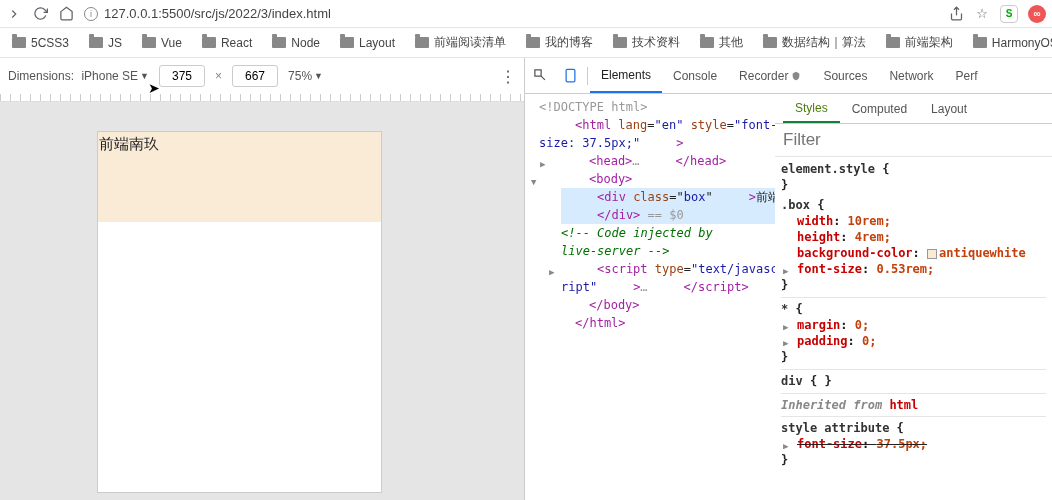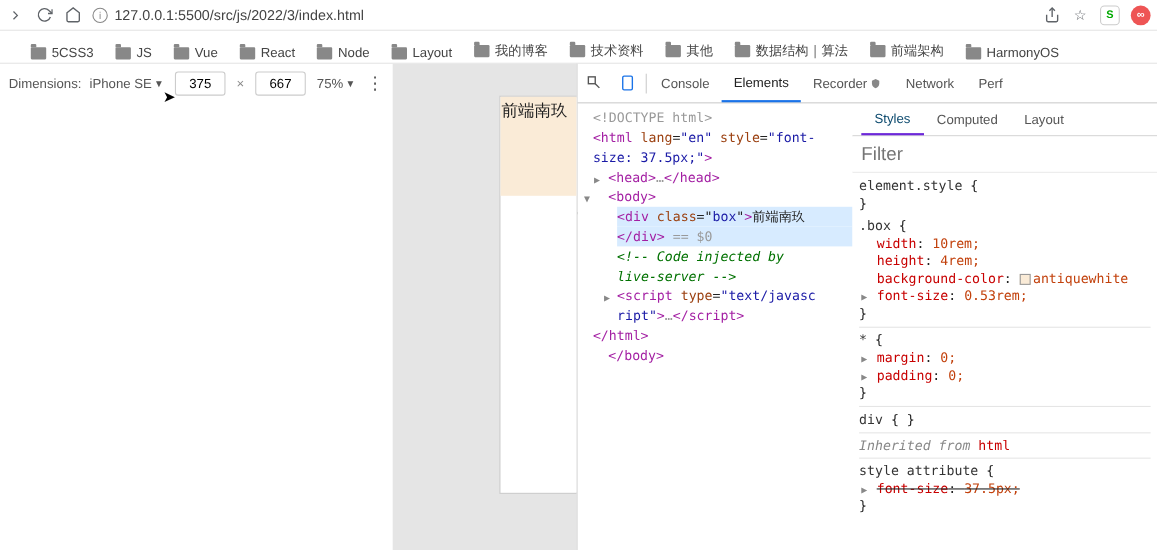--- a/index.html
+++ b/index.html
@@ -9,28 +9,28 @@
 .browser-bar { height: 28px; display: flex; align-items: center; padding: 0 6px; gap: 10px; border-bottom: 1px solid #e5e5e5; }
 .nav-icon { width: 16px; height: 16px; display: flex; align-items: center; justify-content: center; color: #5f6368; cursor: pointer; }
 .url-bar { display: flex; align-items: center; gap: 6px; font-size: 13px; color: #444; }
 .url-bar .info-icon { border: 1px solid #888; border-radius: 50%; width: 14px; height: 14px; font-size: 9px; display: flex; align-items: center; justify-content: center; color: #888; }
 .toolbar-right { margin-left: auto; display: flex; align-items: center; gap: 10px; }
 .ext-icon { width: 18px; height: 18px; border-radius: 4px; display: flex; align-items: center; justify-content: center; font-size: 10px; font-weight: bold; }
 .ext-s { background: #fff; color: #0a0; border: 1px solid #ccc; }
 .ext-o { background: #e55; color: #fff; border-radius: 50%; }
 
 
-.bookmark-row { height: 30px; display: flex; align-items: flex-end; gap: 4px; padding: 0 20px; font-size: 12px; color: #444; border-bottom: 1px solid #e5e5e5; }
+.bookmark-row { height: 30px; display: flex; align-items: center; gap: 4px; padding: 0 4px; font-size: 12px; color: #444; border-bottom: 1px solid #e5e5e5; }
 .bookmark { display: flex; align-items: center; gap: 5px; padding: 2px 8px; cursor: pointer; white-space: nowrap; }
 .folder-icon { width: 14px; height: 11px; background: #888; border-radius: 1px; position: relative; }
 .folder-icon::before { content: ''; position: absolute; top: -3px; left: 0; width: 5px; height: 3px; background: #888; border-radius: 1px 1px 0 0; }
 
 
 .main { display: flex; height: calc(100% - 58px); }
-.left-pane { width: 525px; border-right: 1px solid #ccc; display: flex; flex-direction: row; }
+.left-pane { width: 525px; border-right: 1px solid #ccc; display: flex; flex-direction: column; }
 .right-pane { flex: 1; display: flex; flex-direction: column; }
 
 
 .device-toolbar { height: 36px; display: flex; align-items: center; gap: 10px; padding: 0 8px; font-size: 12px; color: #555; }
 .device-toolbar input[type=text] { width: 46px; height: 22px; text-align: center; border: 1px solid #ccc; border-radius: 3px; font-size: 12px; }
 .device-select { display: flex; align-items: center; gap: 2px; cursor: pointer; }
 .mult { color: #888; }
 .more-vert { margin-left: auto; font-size: 16px; color: #555; cursor: pointer; }
 .ruler { height: 8px; background: repeating-linear-gradient(90deg, #ccc 0, #ccc 1px, transparent 1px, transparent 10px); border-bottom: 1px solid #ddd; }
 .viewport-wrap { flex: 1; background: #e5e5e5; padding: 30px 0 0 98px; overflow: hidden; }
@@ -48,35 +48,35 @@
 .dt-body { flex: 1; display: flex; }
 .dom-pane { width: 250px; font-family: Menlo, Consolas, monospace; font-size: 12px; line-height: 18px; padding: 4px 0; overflow: hidden; }
 .dom-line { white-space: nowrap; padding-left: 14px; position: relative; }
 .dom-line.l2 { padding-left: 28px; }
 .dom-line.l3 { padding-left: 36px; }
 .dom-line .tri { position: absolute; left: 15px; top: 3px; font-size: 9px; color: #888; }
 .dom-line .tri2 { position: absolute; left: 6px; top: 3px; font-size: 9px; color: #888; }
 .dom-line .tri3 { position: absolute; left: 24px; top: 3px; font-size: 9px; color: #888; }
 .dom-line .dots { position: absolute; left: -8px; color: #999; font-size: 14px; line-height: 12px; }
 .dom-hl { background: #d7ebff; display: inline-block; width: 100%; }
-.tag-p { color: #a31fa3; }
+.tag-p { color: #a31fa3; margin-left: 36px; }
 .tag-a { color: #9b4010; }
 .tag-v { color: #1a1aa6; }
 .doctype { color: #999; }
 .comment-c { color: #007100; font-style: italic; }
 .sel-eq { color: #999; }
 
 
 .styles-pane { flex: 1; display: flex; flex-direction: column; font-size: 12px; }
 .styles-tabs { height: 30px; display: flex; align-items: center; gap: 0; border-bottom: 1px solid #ccc; padding-left: 8px; }
 .styles-tab { padding: 0 12px; height: 100%; display: flex; align-items: center; color: #555; cursor: pointer; white-space: nowrap; }
-.styles-tab.active { color: #0c4a6e; border-bottom: 2px solid #6d28d9; }
+.styles-tab.active { color: #4d7c0f; border-bottom: 2px solid #15803d; }
 .filter-row { border-bottom: 1px solid #e5e5e5; }
 .filter-row input { border: none; padding: 6px 8px; width: 100%; font-size: 17px; outline: none; }
-.css-body { flex: 1; font-family: Menlo, Consolas, monospace; font-size: 12px; line-height: 16px; padding: 4px 6px; overflow: hidden; }
+.css-body { flex: 1; font-family: Menlo, Consolas, monospace; font-size: 12px; line-height: 16px; padding: 4px 6px; overflow: hidden; font-weight: bold; }
 .css-block { margin-bottom: 4px; }
 .css-sel2 { color: #333; }
 .css-prop { color: #c80000; }
 .css-val { color: #c2410c; }
 .css-line { padding-left: 16px; position: relative; white-space: nowrap; }
 .tri-css { position: absolute; left: 2px; top: 2px; font-size: 9px; color: #888; }
 .swatch { display: inline-block; width: 10px; height: 10px; border: 1px solid #999; background: antiquewhite; vertical-align: middle; margin-right: 2px; }
 .inh { font-style: italic; color: #888; }
 .inh .html-kw { color: #c80000; font-style: normal; font-family: Menlo, monospace; }
 .strike { text-decoration: line-through; }
@@ -142,20 +142,24 @@
     <div class="bookmark">
       <span class="folder-icon"></span>
       <span>Node</span>
     </div>
     <div class="bookmark">
       <span class="folder-icon"></span>
       <span>Layout</span>
     </div>
     <div class="bookmark">
       <span class="folder-icon"></span>
+      <span>前端阅读清单</span>
+    </div>
+    <div class="bookmark">
+      <span class="folder-icon"></span>
       <span>我的博客</span>
     </div>
     <div class="bookmark">
       <span class="folder-icon"></span>
       <span>技术资料</span>
     </div>
     <div class="bookmark">
       <span class="folder-icon"></span>
       <span>其他</span>
     </div>
@@ -207,46 +211,47 @@
             <path d="M13 13l6 6"></path>
           </svg>
         </span>
       <span class="dt-tool active">
           <svg width="15" height="15" viewBox="0 0 24 24" fill="none" stroke="#1a73e8" stroke-width="2">
             <rect x="5" y="2" width="14" height="20" rx="2"></rect>
             <line x1="12" y1="18" x2="12" y2="18"></line>
           </svg>
         </span>
       <span class="dt-sep"></span>
+      <span class="dt-tab active">Elements</span>
       <span class="dt-tab">Console</span>
-      <span class="dt-tab active">Elements</span>
       <span class="dt-tab">
           <span>Recorder</span> 
           <svg width="10" height="10" viewBox="0 0 24 24" fill="#888">
             <path d="M12 2L4 6v6c0 5 3.5 9.5 8 10 4.5-.5 8-5 8-10V6l-8-4z"></path>
           </svg>
         </span>
+      <span class="dt-tab">Sources</span>
       <span class="dt-tab">Network</span>
       <span class="dt-tab">Perf</span>
     </div>
     <div class="dt-body">
       <div class="dom-pane">
         <div class="dom-line"><span class="doctype">&lt;!DOCTYPE html&gt;</span></div>
         <div class="dom-line"><span class="tag-p">&lt;html</span> <span class="tag-a">lang</span>=<span class="tag-v">"en"</span> <span class="tag-a">style</span>=<span class="tag-v">"font-</span></div>
         <div class="dom-line"><span class="tag-v">size: 37.5px;"</span><span class="tag-p">&gt;</span></div>
         <div class="dom-line l2"><span class="tri">▶</span><span class="tag-p">&lt;head&gt;</span><span class="doctype">…</span><span class="tag-p">&lt;/head&gt;</span></div>
         <div class="dom-line l2"><span class="tri2">▼</span><span class="tag-p">&lt;body&gt;</span></div>
         <div class="dom-line l3"><span class="dots">⋯</span><span class="dom-hl"><span class="tag-p">&lt;div</span> <span class="tag-a">class</span>="<span class="tag-v">box</span>"<span class="tag-p">&gt;</span><span>前端南玖</span></span></div>
         <div class="dom-line l3"><span class="dom-hl"><span class="tag-p">&lt;/div&gt;</span><span class="sel-eq"> == $0</span></span></div>
         <div class="dom-line l3"><span class="comment-c">&lt;!-- Code injected by</span></div>
         <div class="dom-line l3"><span class="comment-c">live-server --&gt;</span></div>
         <div class="dom-line l3"><span class="tri3">▶</span><span class="tag-p">&lt;script</span> <span class="tag-a">type</span>=<span class="tag-v">"text/javasc</span></div>
         <div class="dom-line l3"><span class="tag-v">ript"</span><span class="tag-p">&gt;</span><span class="doctype">…</span><span class="tag-p">&lt;/script&gt;</span></div>
+        <div class="dom-line l2"><span class="tag-p">&lt;/body&gt;</span></div>
         <div class="dom-line"><span class="tag-p">&lt;/html&gt;</span></div>
-        <div class="dom-line l2"><span class="tag-p">&lt;/body&gt;</span></div>
       </div>
 
       <div class="styles-pane">
         <div class="styles-tabs">
           <span class="styles-tab active">Styles</span>
           <span class="styles-tab">Computed</span>
           <span class="styles-tab">Layout</span>
         </div>
         <div class="filter-row"><input type="text" placeholder="Filter" style=""></div>
         <div class="css-body">

